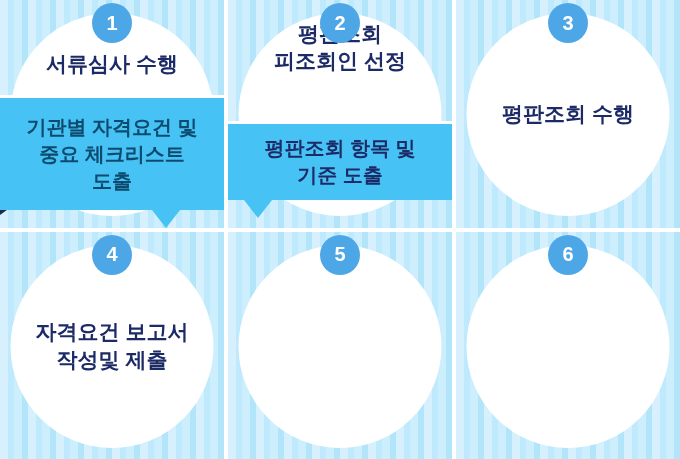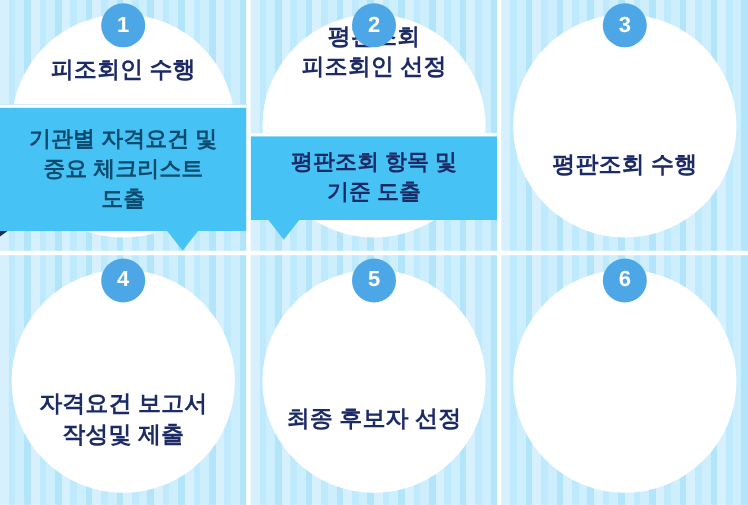--- a/index.html
+++ b/index.html
@@ -59,21 +59,20 @@
     color: #1c2a66;
     font-weight: bold;
     font-size: 21px;
     line-height: 1.3;
     white-space: pre-line;
     z-index: 2;
   }
   .title-center {
     top: 50%;
     transform: translateY(-50%);
-    margin-top: 36px;
   }
   .title-top-1 { top: 50px; }
   .title-top-2 { top: 20px; }
   .detail-box {
     position: absolute;
     left: 0; right: 0;
     background: #47c2f4;
     border-top: 3px solid #ffffff;
     display: flex;
     align-items: center;
@@ -107,21 +106,21 @@
   }
 </style>
 </head>
 <body>
 
 <div class="board">
 
   <div class="cell">
     <div class="circle"></div>
     <div class="badge">1</div>
-    <div class="title title-top-1">피조회인 수행</div>
+    <div class="title title-top-1">서류심사 수행</div>
     <div class="fold"></div>
     <div class="detail-box detail-box-1">기관별 자격요건 및
 중요 체크리스트
 도출</div>
     <div class="tail tail-1"></div>
   </div>
 
   <div class="cell">
     <div class="circle"></div>
     <div class="badge">2</div>
@@ -141,21 +140,20 @@
   <div class="cell">
     <div class="circle"></div>
     <div class="badge">4</div>
     <div class="title title-center">자격요건 보고서
 작성및 제출</div>
   </div>
 
   <div class="cell">
     <div class="circle"></div>
     <div class="badge">5</div>
-    <div class="title title-center">최종 후보자 선정</div>
   </div>
 
   <div class="cell">
     <div class="circle"></div>
     <div class="badge">6</div>
   </div>
 
 </div>
 
 </body></html>

